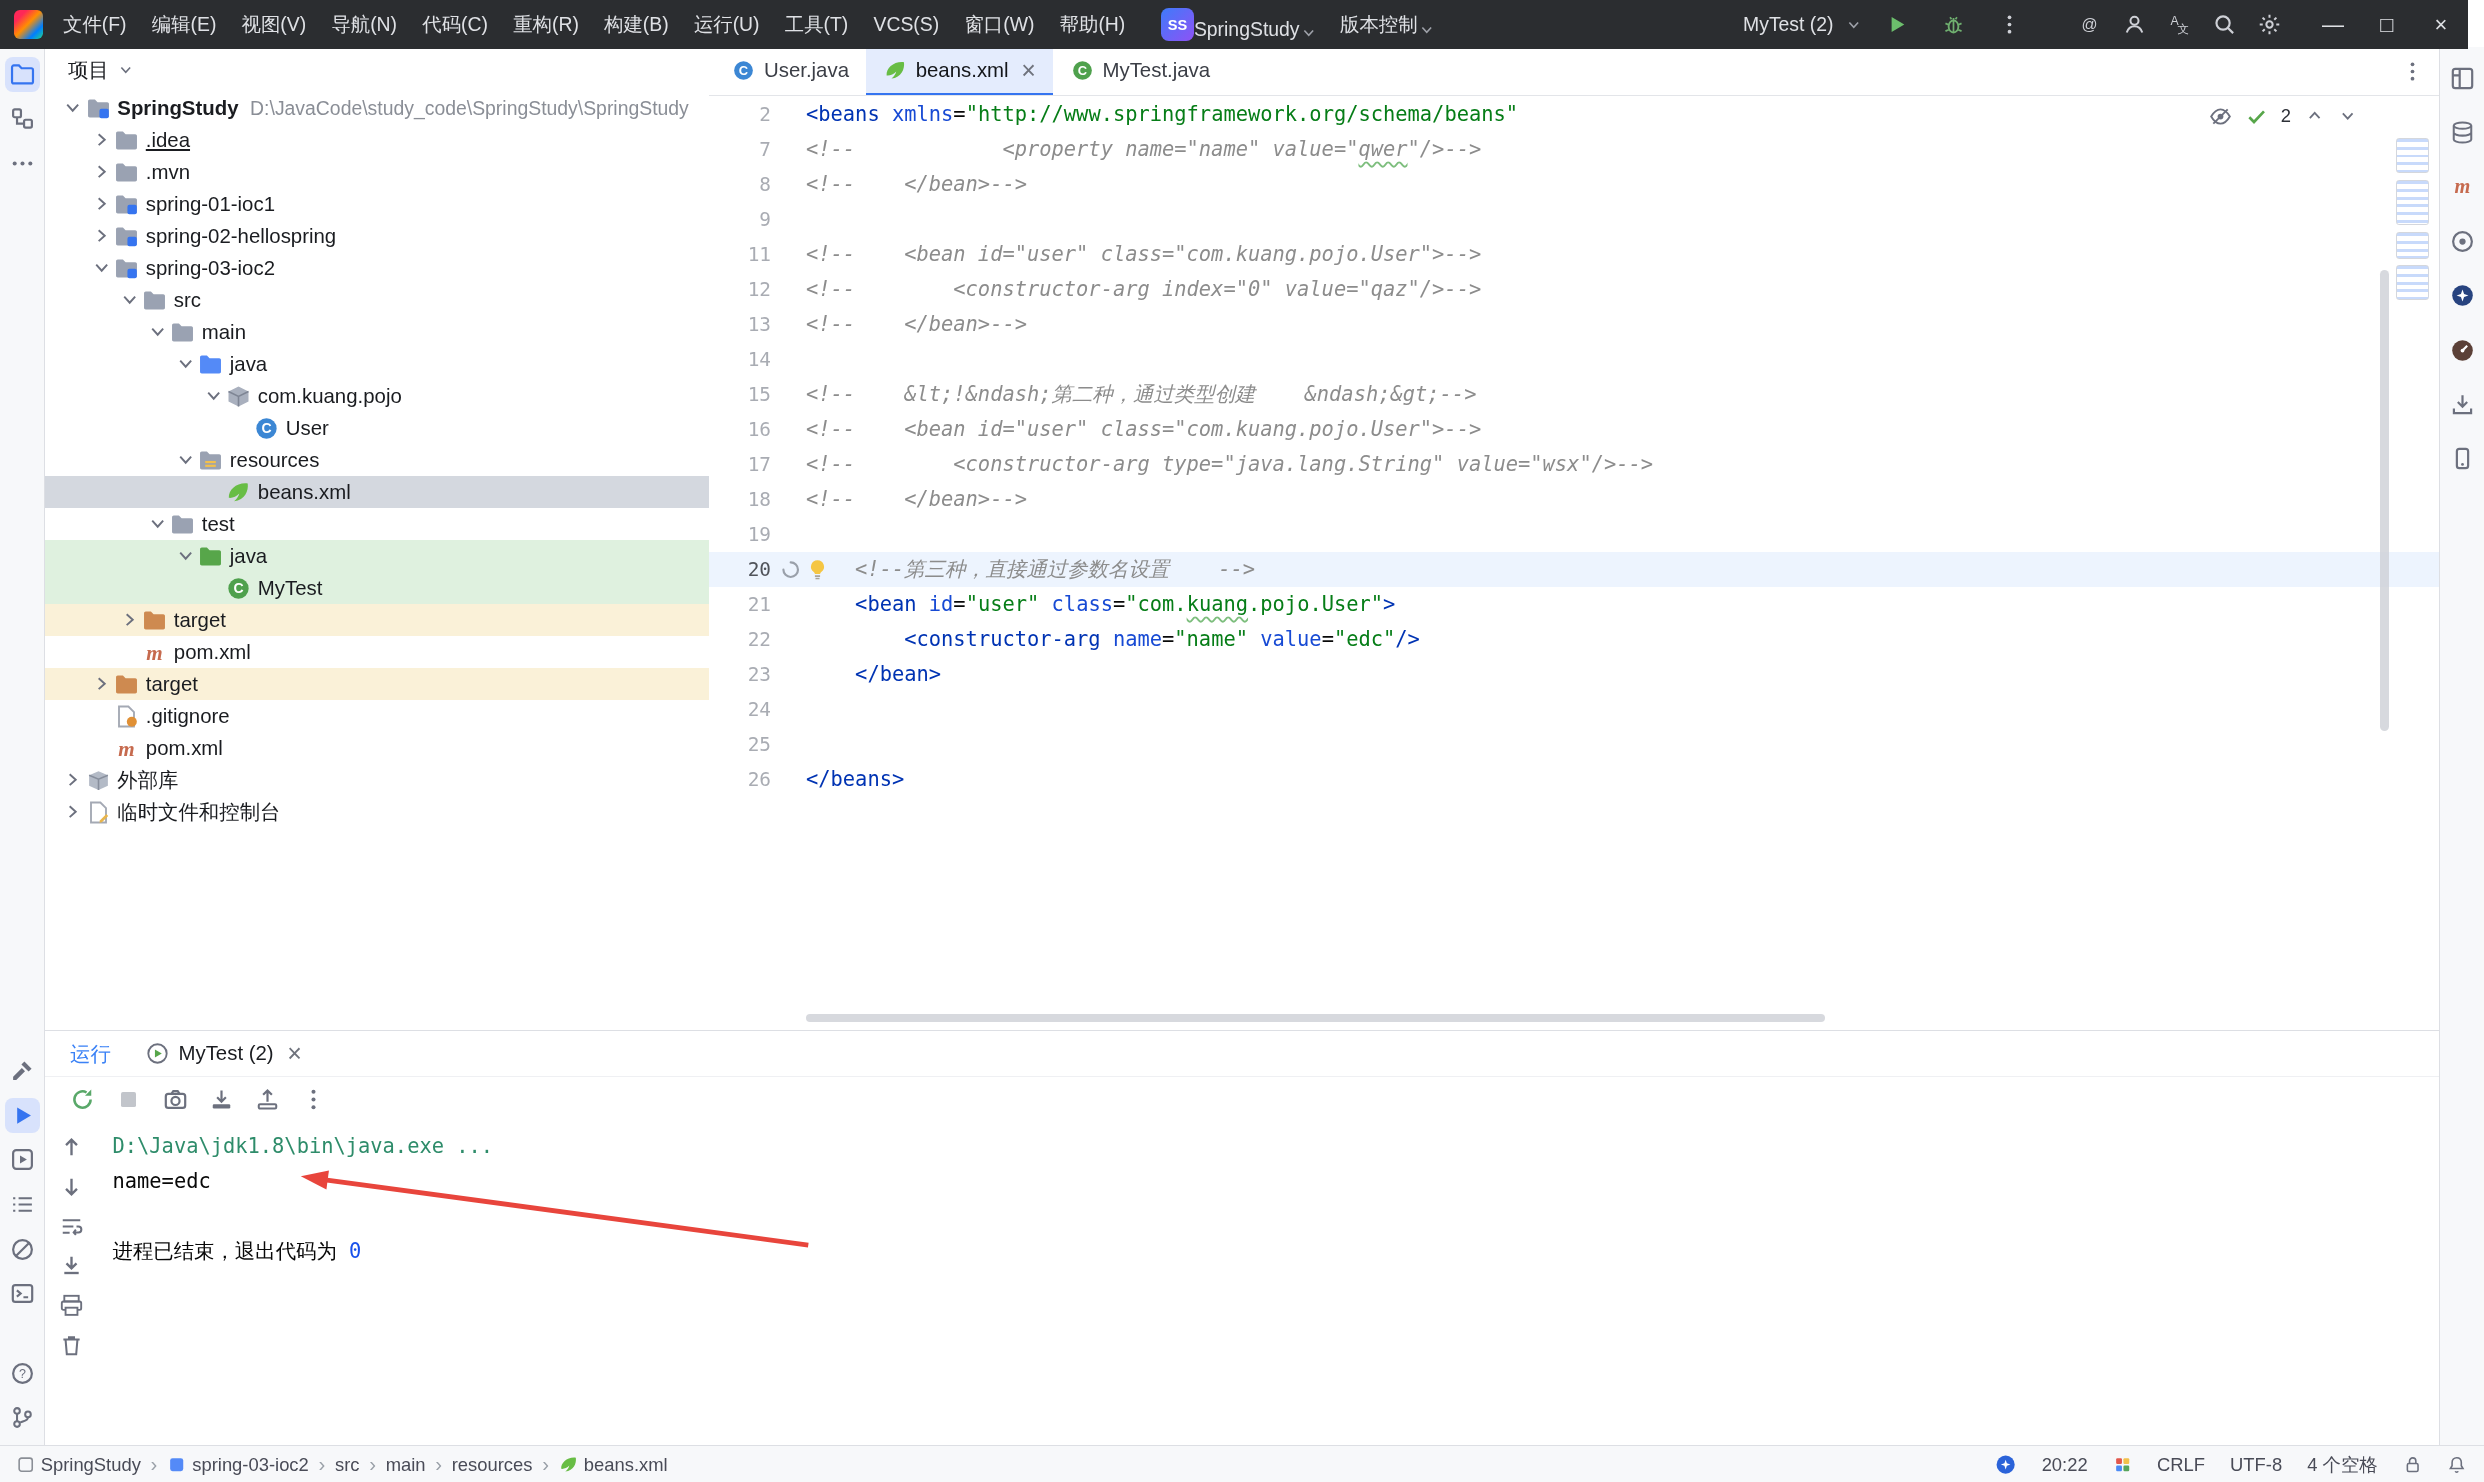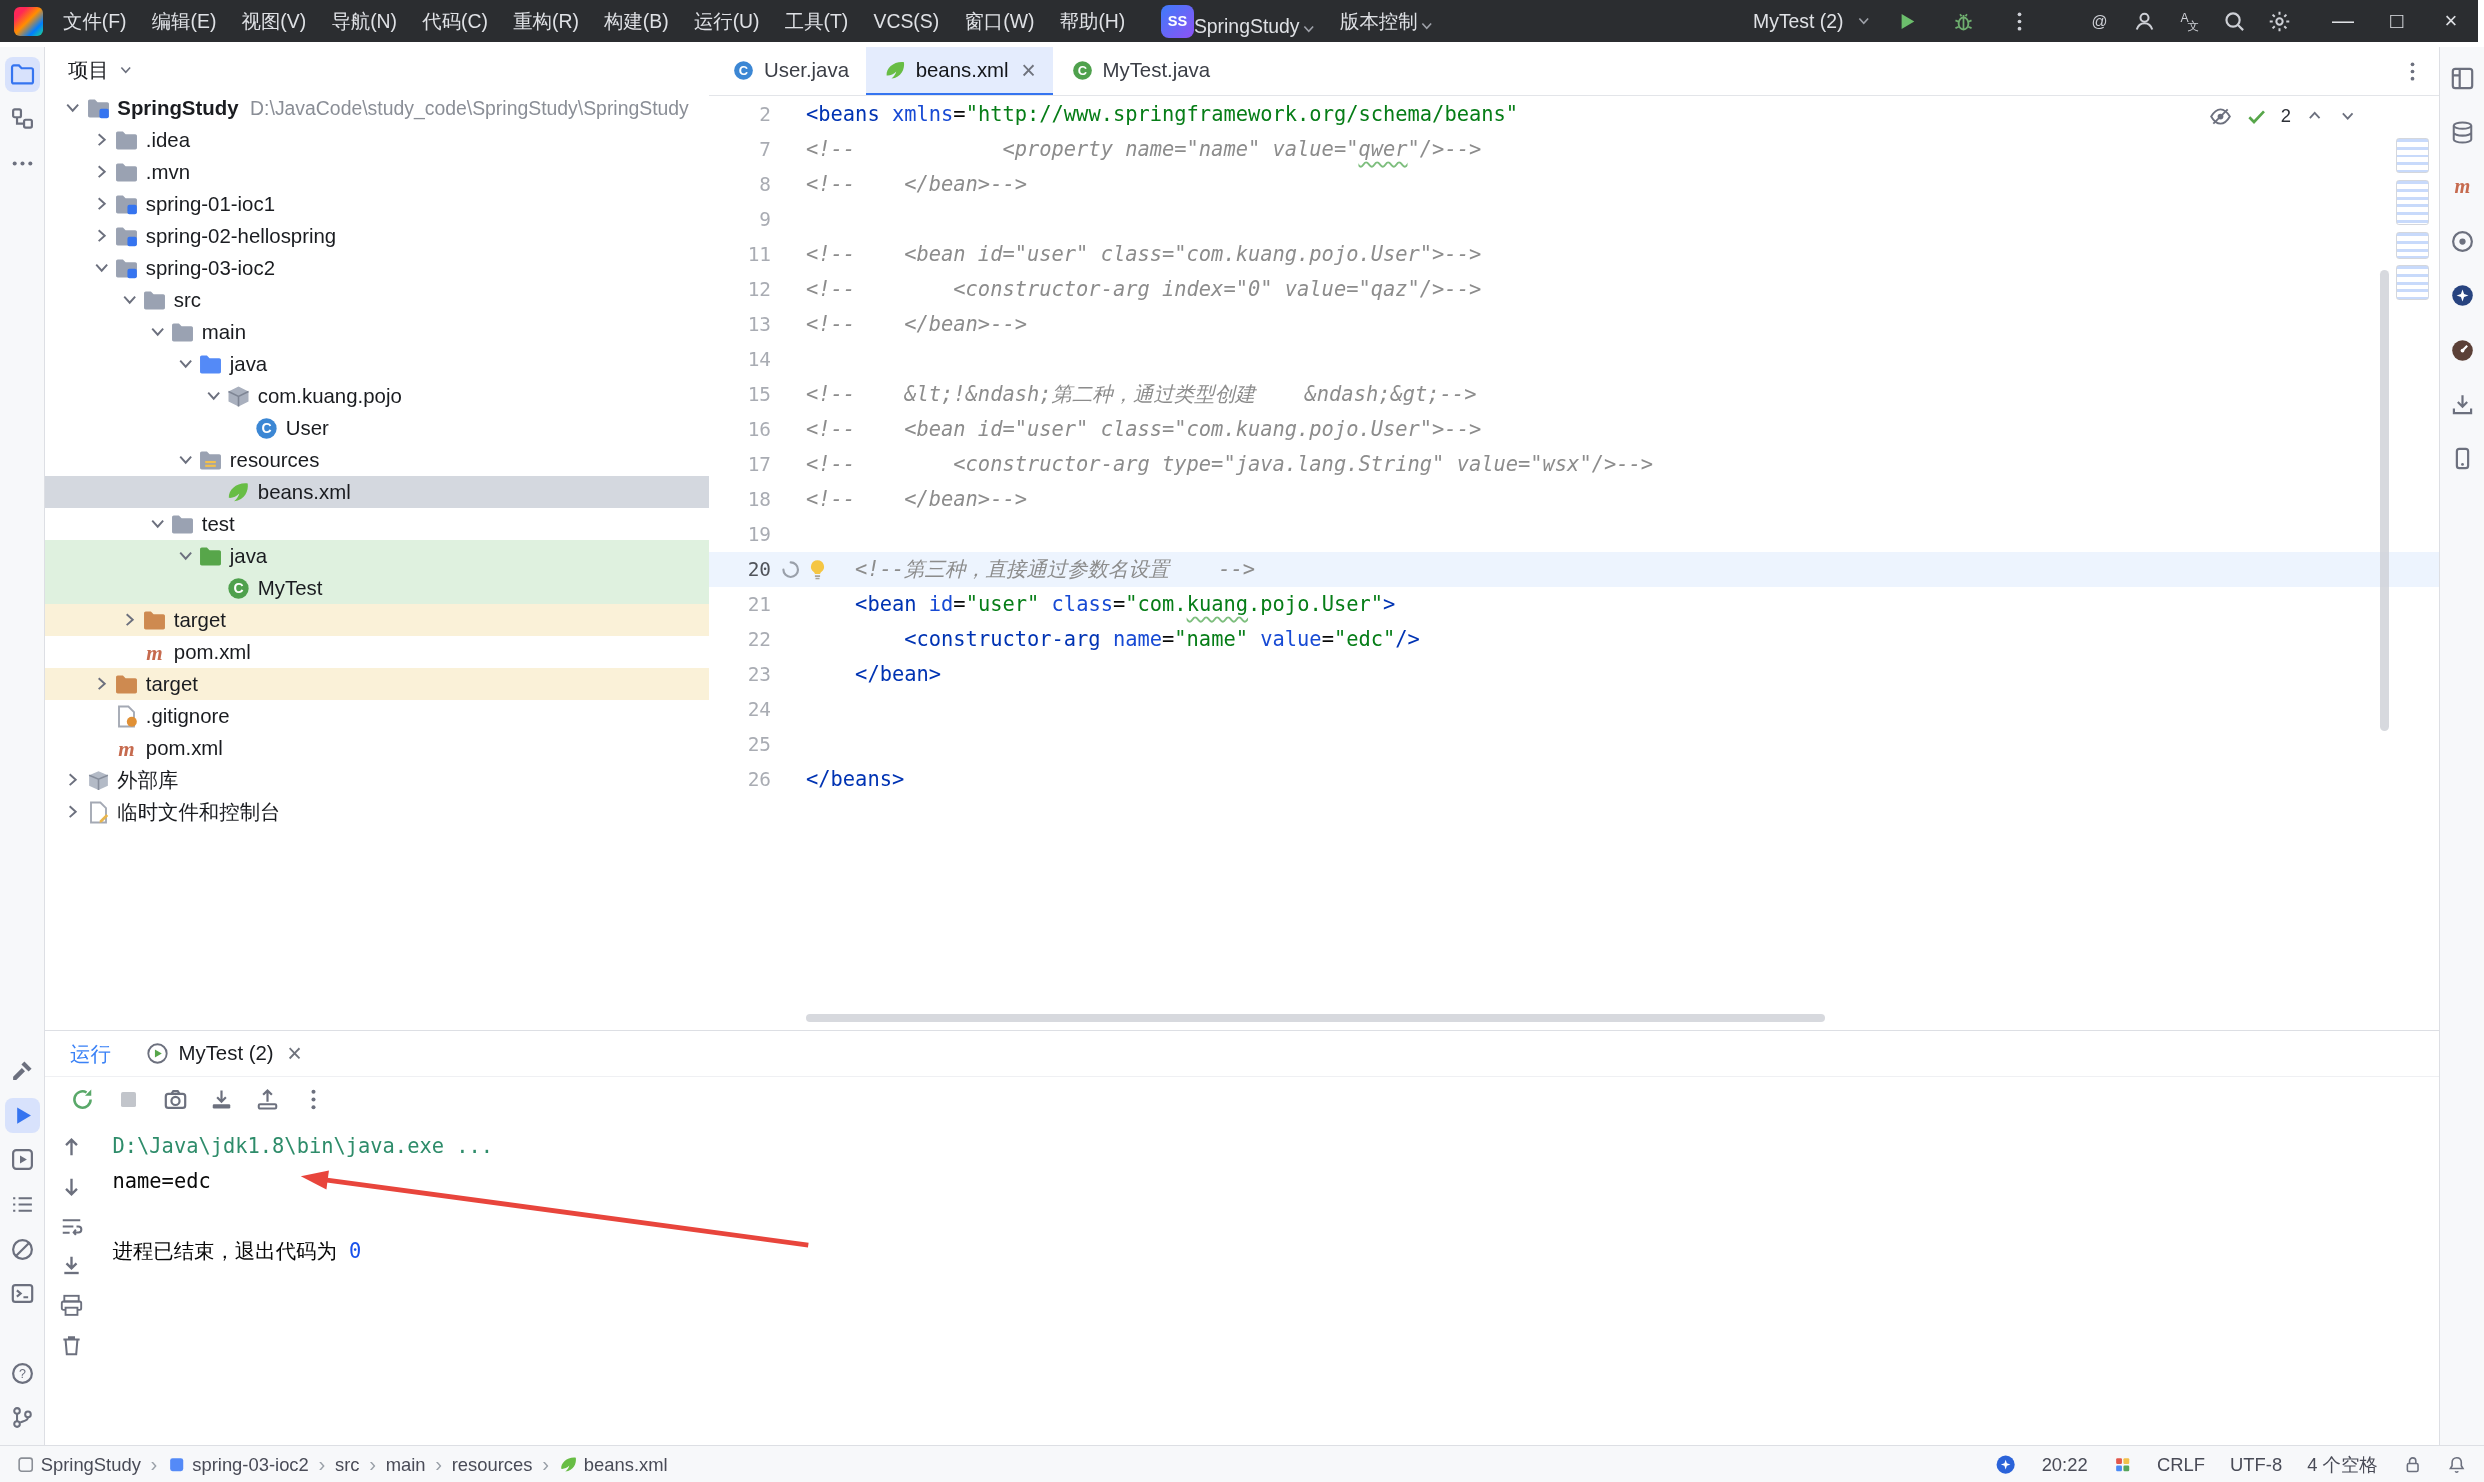--- a/index.html
+++ b/index.html
@@ -1,21 +1,21 @@
 <!DOCTYPE html>
 <html><head>
 <meta charset="utf-8">
 <style>
   html,body{margin:0;padding:0;width:2484px;height:1483px;overflow:hidden;background:#FFF;
     font-family:"Liberation Sans","DejaVu Sans",sans-serif;}
   #app{position:relative;width:2484px;height:1483px;}
   .icon{display:inline-flex;flex:none;align-items:center;justify-content:center;}
 
   
-  #titlebar{position:absolute;top:0;left:0;right:6px;height:42px;background:#2B2D30;display:flex;
+  #titlebar{position:absolute;top:0;left:0;right:16px;height:49px;background:#2B2D30;display:flex;
     align-items:center;color:#DFE1E5;font-size:19.4px;z-index:10;}
   .idea-logo{width:29px;height:29px;border-radius:5.8px;margin:0 7.8px 0 13.6px;flex:none;
     background:linear-gradient(135deg,#FE2857 0%,#FE2857 22%,#FF8E00 48%,#007EFF 76%,#21D789 100%);}
   #menu-bar{display:flex;align-items:center;height:47px;}
   .menu-item{padding:0 12.6px;height:47px;display:flex;align-items:center;cursor:default;white-space:nowrap;}
   .tb-widget{display:flex;align-items:flex-end;gap:0;margin-left:23px;white-space:nowrap;}
   .ss-chip{width:33px;height:33px;border-radius:7.8px;background:linear-gradient(135deg,#3E7BFA,#8E52F5);
     display:flex;align-items:center;justify-content:center;font-weight:bold;font-size:14.6px;color:#FFF;}
   .chev-dn{display:inline-flex;color:#9DA0A8;}
   .tb-right{margin-left:auto;display:flex;align-items:center;}
@@ -352,21 +352,21 @@
           </span>
           <span class="icon">
             <svg viewBox="0 0 16 16" width="25" height="25" aria-hidden="true">
               <path d="M1.3 3.3c0-.6.5-1.1 1.1-1.1h3.3L7.4 4h6.2c.6 0 1.1.5 1.1 1.1v7.5c0 .6-.5 1.1-1.1 1.1H2.4c-.6 0-1.1-.5-1.1-1.1z" fill="#9AA2B2"></path>
               <rect x="8.6" y="8.2" width="6" height="6" rx="1.2" fill="#3574F0"></rect>
             </svg>
           </span>
           <span class="tlabel bold">SpringStudy</span>
           <span class="thint">D:\JavaCode\study_code\SpringStudy\SpringStudy</span>
         </div>
-        <div class="tree-row" style="padding-left: 44px;">
+        <div class="tree-row" style="padding-left: 44px; text-decoration: underline;">
           <span class="chev">
             <svg viewBox="0 0 16 16" width="19.4" height="19.4" aria-hidden="true">
               <polyline points="5.5,3.5 10.5,8 5.5,12.5" fill="none" stroke="currentColor" stroke-width="1.6"></polyline>
             </svg>
           </span>
           <span class="icon">
             <svg viewBox="0 0 16 16" width="25" height="25" aria-hidden="true">
               <path d="M1.3 3.3c0-.6.5-1.1 1.1-1.1h3.3L7.4 4h6.2c.6 0 1.1.5 1.1 1.1v7.5c0 .6-.5 1.1-1.1 1.1H2.4c-.6 0-1.1-.5-1.1-1.1z" fill="#9AA2B2"></path>
             </svg>
           </span>

